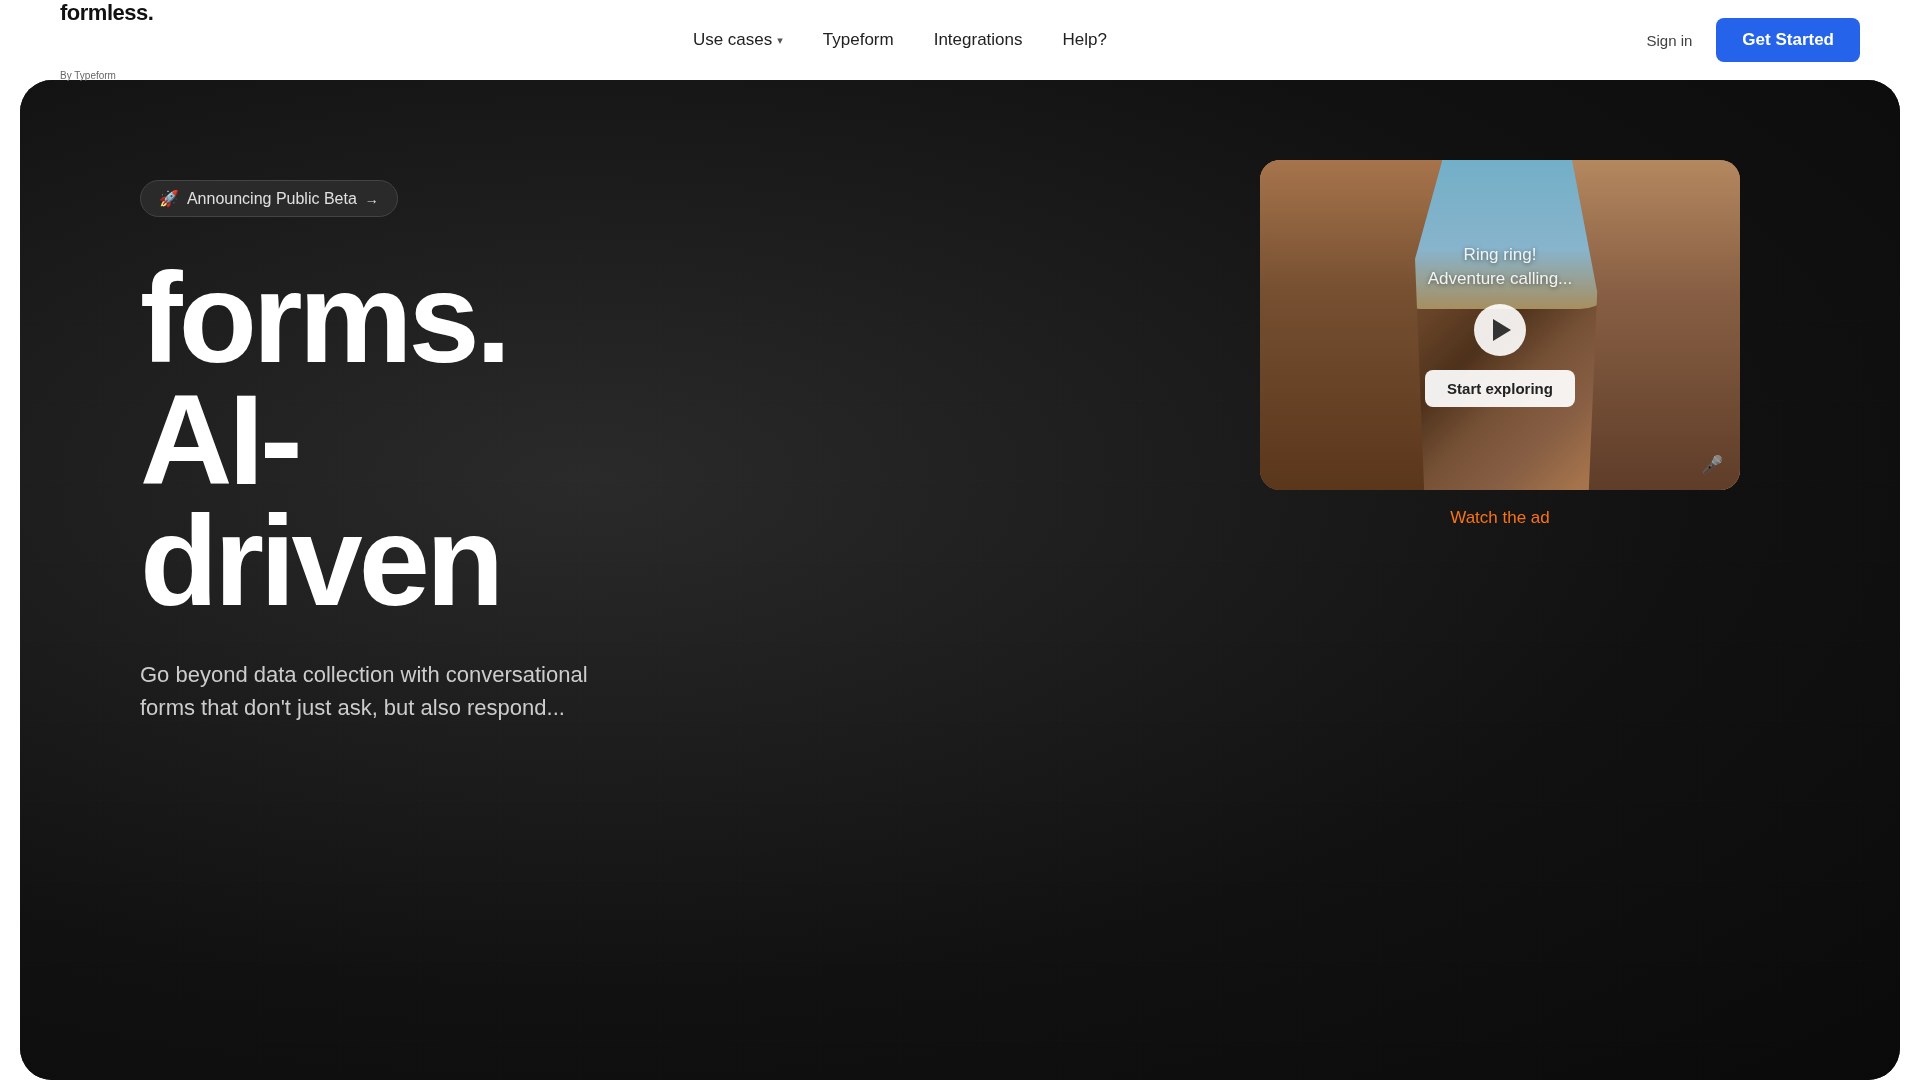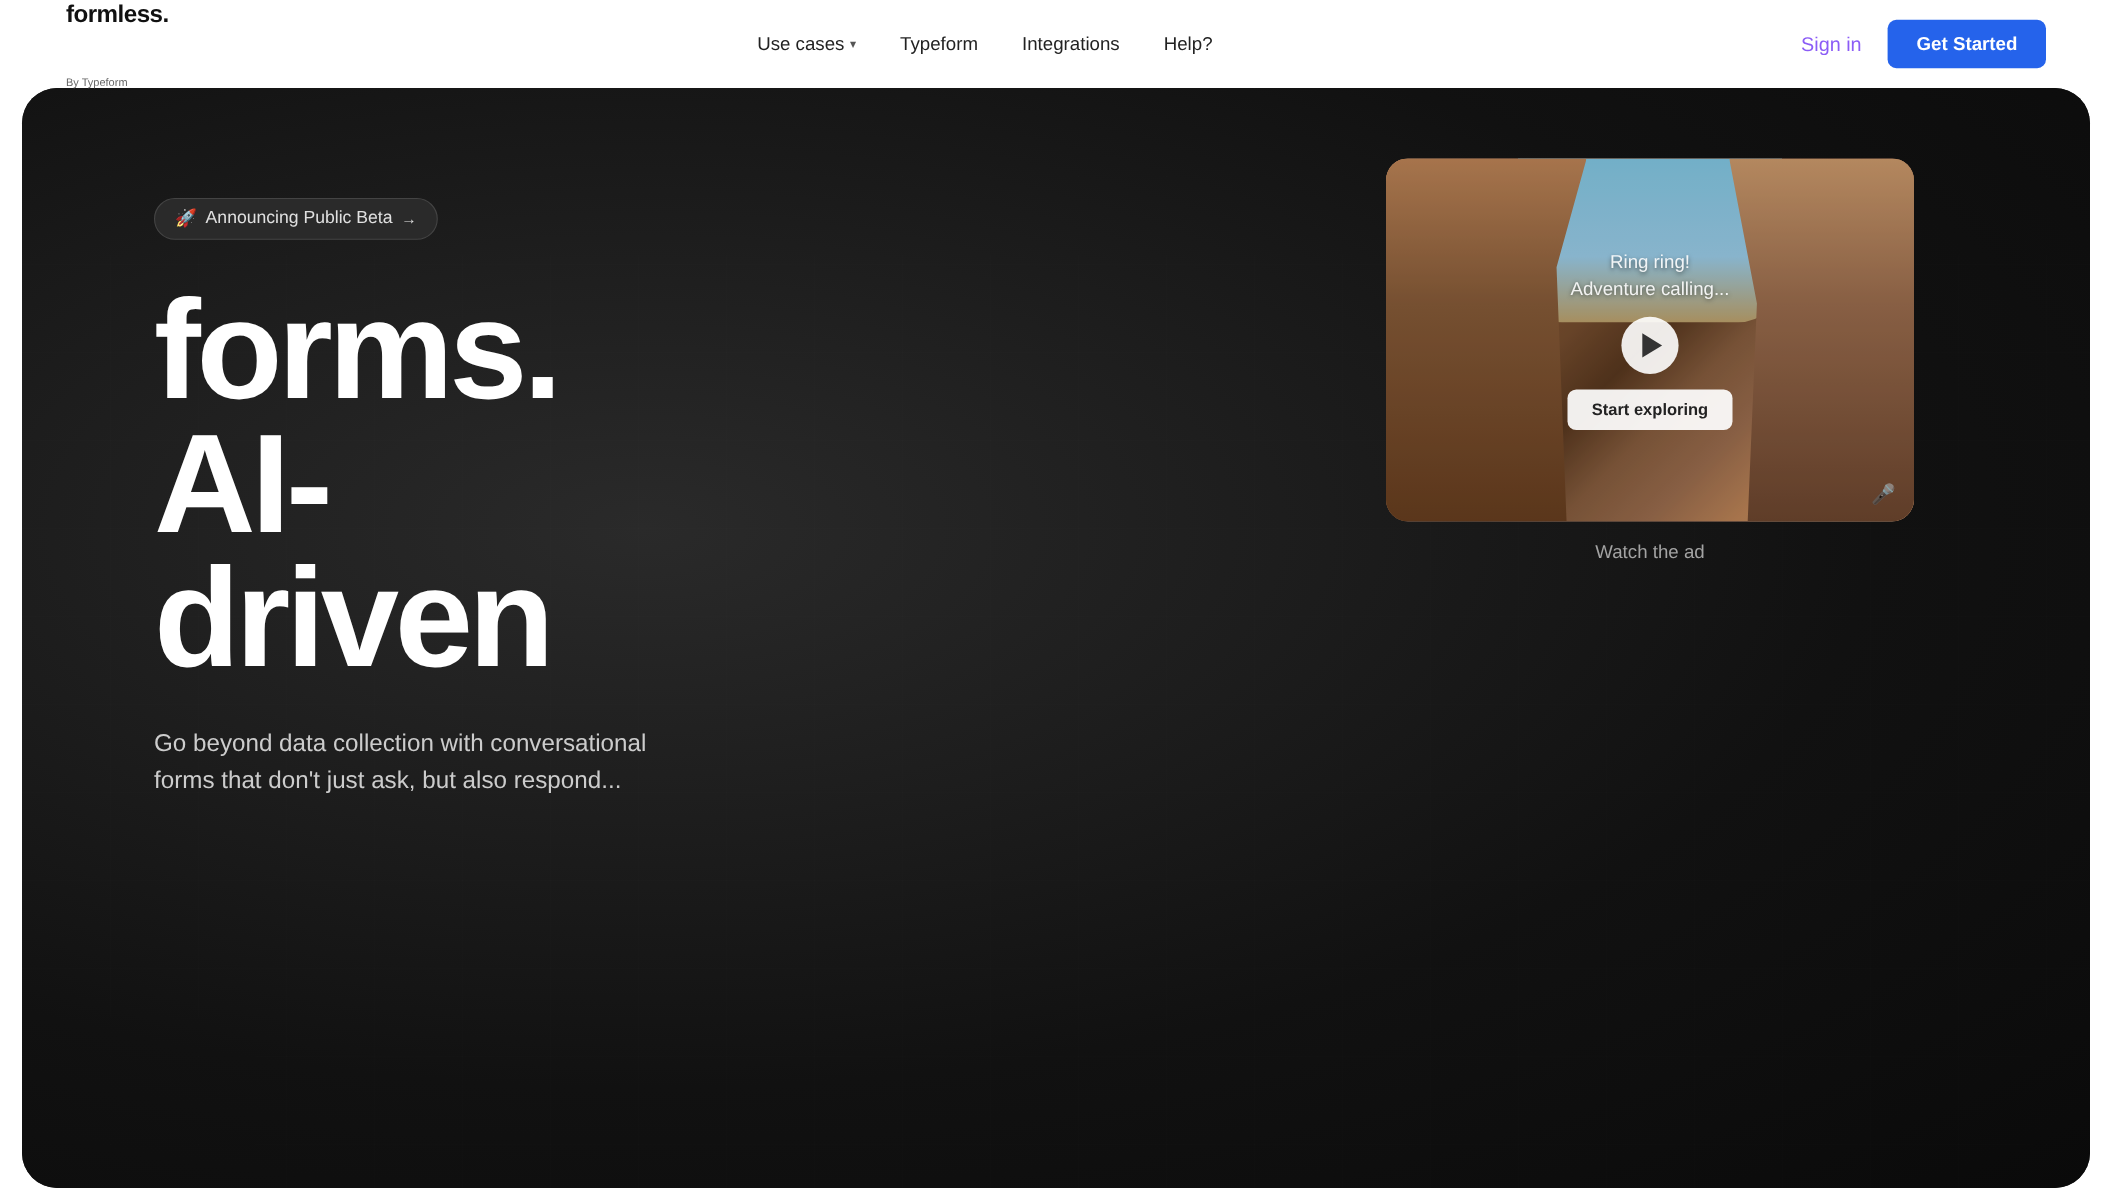--- a/index.html
+++ b/index.html
@@ -63,22 +63,22 @@
       color: #555;
     }
 
     .nav-actions {
       display: flex;
       align-items: center;
       gap: 24px;
     }
 
     .sign-in-btn {
-      font-size: 18px;
-      color: #8b5cf6;
+      font-size: 15px;
+      color: #404040;
       cursor: pointer;
       text-decoration: none;
     }
 
     .get-started-btn {
       background: #2563EB;
       color: #fff;
       border: none;
       border-radius: 8px;
       padding: 12px 26px;
@@ -166,21 +166,21 @@
       font-size: 22px;
       color: #ccc;
       line-height: 1.5;
       max-width: 500px;
     }
 
     
     .hero-right {
       position: absolute;
       right: 160px;
-      top: 64px;
+      top: 80px;
       z-index: 5;
       width: 480px;
     }
 
     .video-card {
       width: 480px;
       height: 330px;
       border-radius: 20px;
       overflow: hidden;
       position: relative;
@@ -291,21 +291,21 @@
       position: absolute;
       bottom: 14px;
       right: 16px;
       color: rgba(255,255,255,0.7);
       font-size: 18px;
     }
 
     .watch-the-ad {
       margin-top: 18px;
       text-align: center;
-      color: #a3a3a3;
+      color: #f97316;
       font-size: 17px;
       cursor: pointer;
       text-decoration: underline;
       text-decoration-color: transparent;
     }
   </style>
 </head>
 <body>
 
 <nav>

